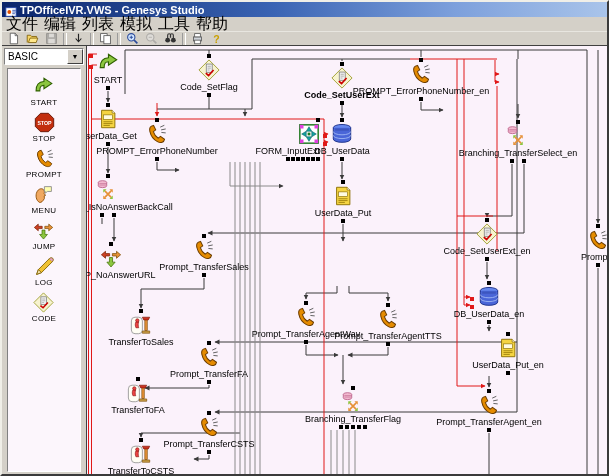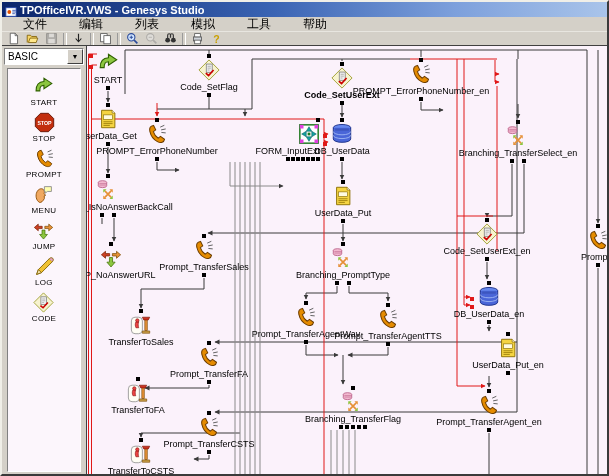--- a/index.html
+++ b/index.html
@@ -5,21 +5,21 @@
   html,body{margin:0;padding:0;background:#9a9a9a;font-family:"Liberation Sans",sans-serif;}
   #window{position:relative;width:609px;height:476px;box-sizing:border-box;
     border:2px solid;border-color:#f0efe8 #3a3a3a #3a3a3a #f0efe8;background:#d4d0c8;overflow:hidden;}
   
   .titlebar{height:15px;display:flex;align-items:center;padding:0 3px;gap:3px;
     background:linear-gradient(90deg,#0a246a 0%,#3a64b4 45%,#7da0dc 75%,#a9c4ea 100%);}
   .titlebar .ticon{width:12px;height:12px;flex:0 0 auto;}
   .titlebar .ttext{color:#fff;font-size:11px;font-weight:bold;white-space:nowrap;line-height:14px;}
   
   .menubar{height:14px;display:flex;align-items:center;padding-left:1px;background:#d4d0c8;border-bottom:1px solid #e8e6e0;}
-  .menu-item{font-size:12px;padding:0 12px;color:#000;cursor:default;line-height:14px;margin-left:8px;}
+  .menu-item{font-size:16px;padding:0 3px;color:#000;cursor:default;line-height:14px;}
   
   .toolbar{height:13px;display:flex;align-items:center;padding:0 2px;background:#d4d0c8;border-bottom:1px solid #404040;}
   .tbtn{width:19px;height:13px;display:flex;align-items:center;justify-content:center;}
   .tbtn svg{width:13px;height:13px;}
   .tbtn.disabled{filter:grayscale(1);opacity:.5;}
   .tsep{width:2px;height:12px;margin:0 2px;border-left:1px solid #9a9a9a;border-right:1px solid #fff;}
   
   .wbody{display:flex;height:calc(476px - 4px - 15px - 15px - 14px);}
   .sidebar{width:84px;flex:0 0 auto;background:#d4d0c8;display:flex;flex-direction:column;}
   .cat-select{margin:2px 2px 0 2px;height:15px;background:#fff;border:1px solid;border-color:#808080 #fff #fff #808080;
@@ -490,104 +490,86 @@
               <path d="M5 2.5 h11.5 l3 3 V21.5 H5 Z" fill="#f5d442" stroke="#8a6d00"></path>
               <path d="M16.5 2.5 v3 h3" fill="#fff" stroke="#8a6d00" stroke-width="0.8"></path>
               <rect x="7" y="7.5" width="10" height="5" fill="#fffbe0" stroke="#8a6d00" stroke-width="0.7"></rect>
               <path d="M7 15 h10 M7 17 h10 M7 19 h7" stroke="#8a6d00" stroke-width="0.8"></path>
             </svg></div>
           <div class="nlbl">UserData_Put</div>
           <div class="brow" style="gap: 2px;">
             <div class="pin"></div>
           </div>
         </div>
-        <div class="node" style="left: 181px; top: 196px;">
+        <div class="node" style="left: 144px; top: 255px;">
+          <div class="pin"></div>
+          <div class="nicon"><svg viewBox="0 0 24 24">
+              <path d="M8.2 2.6 C4.6 3 3.4 5.6 4.2 9.2 C5.3 14.2 8.6 18.6 13 20.6 C16.4 22.1 19.6 21 20.2 17.8 L15.8 14.6 L13.4 16.6 C10.8 14.9 8.9 12.4 8 9.4 L10.6 7.4 Z" fill="#e58b00" stroke="#6b3c00" stroke-width="1.1"></path>
+              <path d="M15.5 4.5 L20 2.5 M16.5 7.5 L21.5 6.5 M16.8 10.3 L21.5 10.8" stroke="#555" stroke-width="1"></path>
+            </svg></div>
+          <div class="nlbl">Prompt_TransferAgentWav</div>
+          <div class="brow" style="gap: 2px;">
+            <div class="pin"></div>
+          </div>
+        </div>
+        <div class="node" style="left: 226px; top: 257px;">
+          <div class="pin"></div>
+          <div class="nicon"><svg viewBox="0 0 24 24">
+              <path d="M8.2 2.6 C4.6 3 3.4 5.6 4.2 9.2 C5.3 14.2 8.6 18.6 13 20.6 C16.4 22.1 19.6 21 20.2 17.8 L15.8 14.6 L13.4 16.6 C10.8 14.9 8.9 12.4 8 9.4 L10.6 7.4 Z" fill="#e58b00" stroke="#6b3c00" stroke-width="1.1"></path>
+              <path d="M15.5 4.5 L20 2.5 M16.5 7.5 L21.5 6.5 M16.8 10.3 L21.5 10.8" stroke="#555" stroke-width="1"></path>
+            </svg></div>
+          <div class="nlbl">Prompt_TransferAgentTTS</div>
+          <div class="brow" style="gap: 2px;">
+            <div class="pin"></div>
+          </div>
+        </div>
+        <div class="node" style="left: 191px; top: 340px;">
           <div class="pin"></div>
           <div class="nicon"><svg viewBox="0 0 24 24">
               <ellipse cx="6" cy="3.8" rx="4.6" ry="2" fill="#f2b8cf" stroke="#b85c86" stroke-width="0.9"></ellipse>
               <path d="M1.4 3.8 L1.4 7.4 A4.6 2 0 0 0 10.6 7.4 L10.6 3.8" fill="#f2b8cf" stroke="#b85c86" stroke-width="0.9"></path>
               <path d="M2.6 5 h7.6 M2.6 6.6 h7.6" stroke="#b85c86" stroke-width="0.6"></path>
               <path d="M8.5 13 L15.5 20 M15.5 13 L8.5 20" stroke="#e69138" stroke-width="1.8"></path>
               <path d="M6.8 11.3 L10.4 11.3 L6.8 14.9 Z" fill="#8cc63f"></path>
               <path d="M17.2 11.3 L13.6 11.3 L17.2 14.9 Z" fill="#e69138"></path>
               <path d="M6.8 21.7 L10.4 21.7 L6.8 18.1 Z" fill="#e69138"></path>
               <path d="M17.2 21.7 L13.6 21.7 L17.2 18.1 Z" fill="#8cc63f"></path>
             </svg></div>
-          <div class="nlbl">Branching_PromptType</div>
-          <div class="brow" style="gap: 8px;">
-            <div class="pin"></div>
-            <div class="pin"></div>
-          </div>
-        </div>
-        <div class="node" style="left: 144px; top: 255px;">
-          <div class="pin"></div>
-          <div class="nicon"><svg viewBox="0 0 24 24">
-              <path d="M8.2 2.6 C4.6 3 3.4 5.6 4.2 9.2 C5.3 14.2 8.6 18.6 13 20.6 C16.4 22.1 19.6 21 20.2 17.8 L15.8 14.6 L13.4 16.6 C10.8 14.9 8.9 12.4 8 9.4 L10.6 7.4 Z" fill="#e58b00" stroke="#6b3c00" stroke-width="1.1"></path>
-              <path d="M15.5 4.5 L20 2.5 M16.5 7.5 L21.5 6.5 M16.8 10.3 L21.5 10.8" stroke="#555" stroke-width="1"></path>
-            </svg></div>
-          <div class="nlbl">Prompt_TransferAgentWav</div>
-          <div class="brow" style="gap: 2px;">
-            <div class="pin"></div>
-          </div>
-        </div>
-        <div class="node" style="left: 226px; top: 257px;">
-          <div class="pin"></div>
-          <div class="nicon"><svg viewBox="0 0 24 24">
-              <path d="M8.2 2.6 C4.6 3 3.4 5.6 4.2 9.2 C5.3 14.2 8.6 18.6 13 20.6 C16.4 22.1 19.6 21 20.2 17.8 L15.8 14.6 L13.4 16.6 C10.8 14.9 8.9 12.4 8 9.4 L10.6 7.4 Z" fill="#e58b00" stroke="#6b3c00" stroke-width="1.1"></path>
-              <path d="M15.5 4.5 L20 2.5 M16.5 7.5 L21.5 6.5 M16.8 10.3 L21.5 10.8" stroke="#555" stroke-width="1"></path>
-            </svg></div>
-          <div class="nlbl">Prompt_TransferAgentTTS</div>
-          <div class="brow" style="gap: 2px;">
-            <div class="pin"></div>
-          </div>
-        </div>
-        <div class="node" style="left: 191px; top: 340px;">
+          <div class="nlbl">Branching_TransferFlag</div>
+          <div class="brow" style="gap: 2px;">
+            <div class="pin"></div>
+            <div class="pin"></div>
+            <div class="pin"></div>
+            <div class="pin"></div>
+            <div class="pin"></div>
+          </div>
+        </div>
+        <div class="node" style="left: 259px; top: 12px;">
+          <div class="pin"></div>
+          <div class="nicon"><svg viewBox="0 0 24 24">
+              <path d="M8.2 2.6 C4.6 3 3.4 5.6 4.2 9.2 C5.3 14.2 8.6 18.6 13 20.6 C16.4 22.1 19.6 21 20.2 17.8 L15.8 14.6 L13.4 16.6 C10.8 14.9 8.9 12.4 8 9.4 L10.6 7.4 Z" fill="#e58b00" stroke="#6b3c00" stroke-width="1.1"></path>
+              <path d="M15.5 4.5 L20 2.5 M16.5 7.5 L21.5 6.5 M16.8 10.3 L21.5 10.8" stroke="#555" stroke-width="1"></path>
+            </svg></div>
+          <div class="nlbl">PROMPT_ErrorPhoneNumber_en</div>
+          <div class="brow" style="gap: 2px;">
+            <div class="pin"></div>
+          </div>
+        </div>
+        <div class="node" style="left: 356px; top: 74px;">
           <div class="pin"></div>
           <div class="nicon"><svg viewBox="0 0 24 24">
               <ellipse cx="6" cy="3.8" rx="4.6" ry="2" fill="#f2b8cf" stroke="#b85c86" stroke-width="0.9"></ellipse>
               <path d="M1.4 3.8 L1.4 7.4 A4.6 2 0 0 0 10.6 7.4 L10.6 3.8" fill="#f2b8cf" stroke="#b85c86" stroke-width="0.9"></path>
               <path d="M2.6 5 h7.6 M2.6 6.6 h7.6" stroke="#b85c86" stroke-width="0.6"></path>
               <path d="M8.5 13 L15.5 20 M15.5 13 L8.5 20" stroke="#e69138" stroke-width="1.8"></path>
               <path d="M6.8 11.3 L10.4 11.3 L6.8 14.9 Z" fill="#8cc63f"></path>
               <path d="M17.2 11.3 L13.6 11.3 L17.2 14.9 Z" fill="#e69138"></path>
               <path d="M6.8 21.7 L10.4 21.7 L6.8 18.1 Z" fill="#e69138"></path>
               <path d="M17.2 21.7 L13.6 21.7 L17.2 18.1 Z" fill="#8cc63f"></path>
             </svg></div>
-          <div class="nlbl">Branching_TransferFlag</div>
-          <div class="brow" style="gap: 2px;">
-            <div class="pin"></div>
-            <div class="pin"></div>
-            <div class="pin"></div>
-            <div class="pin"></div>
-            <div class="pin"></div>
-          </div>
-        </div>
-        <div class="node" style="left: 259px; top: 12px;">
-          <div class="pin"></div>
-          <div class="nicon"><svg viewBox="0 0 24 24">
-              <path d="M8.2 2.6 C4.6 3 3.4 5.6 4.2 9.2 C5.3 14.2 8.6 18.6 13 20.6 C16.4 22.1 19.6 21 20.2 17.8 L15.8 14.6 L13.4 16.6 C10.8 14.9 8.9 12.4 8 9.4 L10.6 7.4 Z" fill="#e58b00" stroke="#6b3c00" stroke-width="1.1"></path>
-              <path d="M15.5 4.5 L20 2.5 M16.5 7.5 L21.5 6.5 M16.8 10.3 L21.5 10.8" stroke="#555" stroke-width="1"></path>
-            </svg></div>
-          <div class="nlbl">PROMPT_ErrorPhoneNumber_en</div>
-          <div class="brow" style="gap: 2px;">
-            <div class="pin"></div>
-          </div>
-        </div>
-        <div class="node" style="left: 356px; top: 74px;">
-          <div class="pin"></div>
-          <div class="nicon"><svg viewBox="0 0 24 24">
-              <ellipse cx="6" cy="3.8" rx="4.6" ry="2" fill="#f2b8cf" stroke="#b85c86" stroke-width="0.9"></ellipse>
-              <path d="M1.4 3.8 L1.4 7.4 A4.6 2 0 0 0 10.6 7.4 L10.6 3.8" fill="#f2b8cf" stroke="#b85c86" stroke-width="0.9"></path>
-              <path d="M2.6 5 h7.6 M2.6 6.6 h7.6" stroke="#b85c86" stroke-width="0.6"></path>
-              <path d="M8.5 13 L15.5 20 M15.5 13 L8.5 20" stroke="#e69138" stroke-width="1.8"></path>
-              <path d="M6.8 11.3 L10.4 11.3 L6.8 14.9 Z" fill="#8cc63f"></path>
-              <path d="M17.2 11.3 L13.6 11.3 L17.2 14.9 Z" fill="#e69138"></path>
-              <path d="M6.8 21.7 L10.4 21.7 L6.8 18.1 Z" fill="#e69138"></path>
-              <path d="M17.2 21.7 L13.6 21.7 L17.2 18.1 Z" fill="#8cc63f"></path>
-            </svg></div>
           <div class="nlbl">Branching_TransferSelect_en</div>
           <div class="brow" style="gap: 8px;">
             <div class="pin"></div>
             <div class="pin"></div>
           </div>
         </div>
         <div class="node" style="left: 325px; top: 172px;">
           <div class="pin"></div>
           <div class="nicon"><svg viewBox="0 0 24 24">
               <polygon points="12,1 23,12 12,23 1,12" fill="#f7f3cf" stroke="#9e9e30"></polygon>

